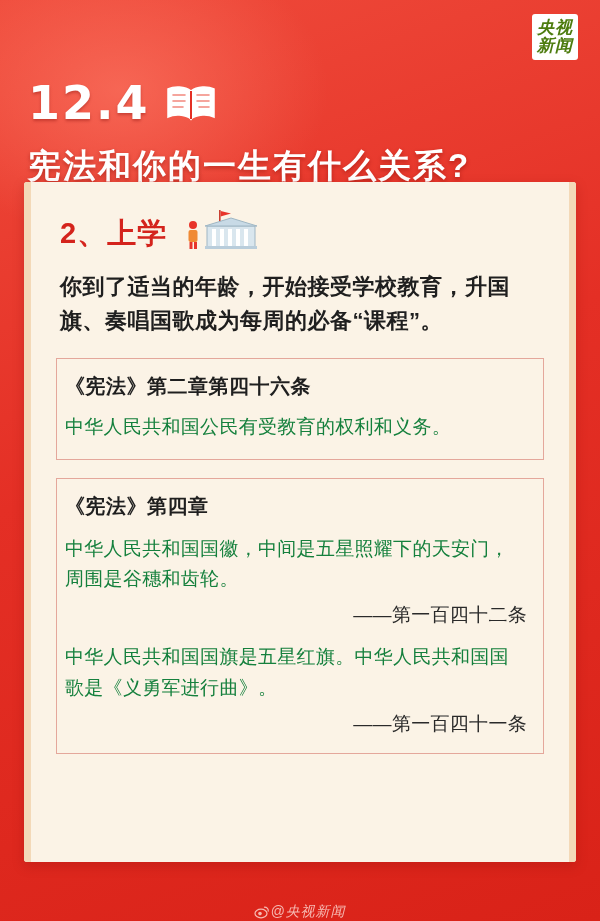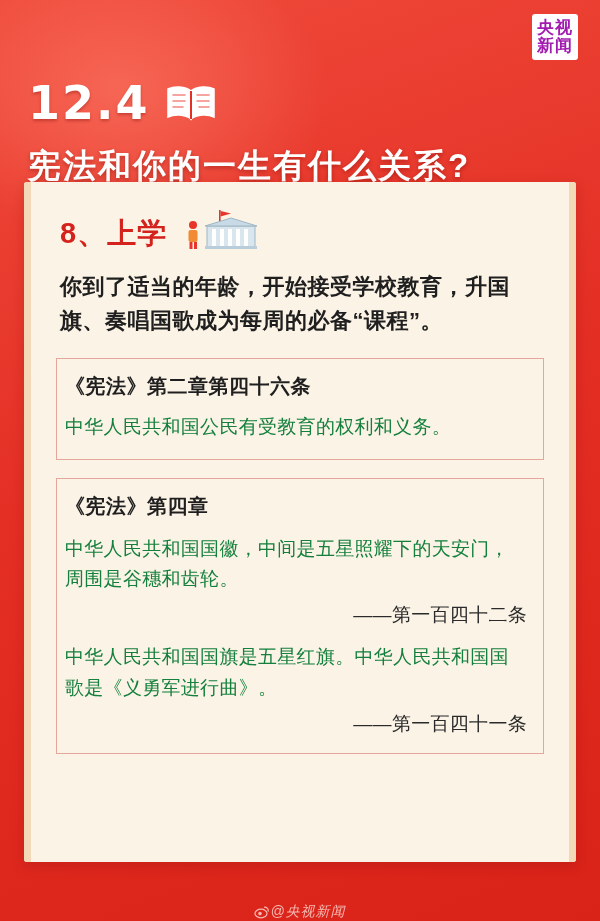--- a/index.html
+++ b/index.html
@@ -40,24 +40,25 @@
     height: 46px;
     background: #ffffff;
     border-radius: 3px;
     display: flex;
     flex-direction: column;
     align-items: center;
     justify-content: center;
     line-height: 1.05;
   }
   .brand span {
-    color: #a21caf;
+    color: #4d7c0f;
     font-size: 17px;
     font-weight: bold;
     letter-spacing: 1px;
+    font-style: italic;
   }
   
   .header {
     position: absolute;
     left: 28px;
     top: 40px;
     width: 544px;
   }
   .date-row {
     display: flex;
@@ -223,21 +224,21 @@
       </div>
     </div>
     <div class="headline">宪法和你的一生有什么关系?</div>
   </div>
 
   <div class="card">
     <div class="card-stripe-left"></div>
     <div class="card-stripe-right"></div>
 
     <div class="section-title-row">
-      <div class="section-title">8、上学</div>
+      <div class="section-title">2、上学</div>
       <div class="school-icon">
         <svg width="84" height="44" viewBox="0 0 84 44" xmlns="http://www.w3.org/2000/svg">
 
           <rect x="40" y="2" width="1.6" height="16" fill="#c94032"></rect>
           <path d="M41.6 3 L52 5.5 L41.6 8.5 Z" fill="#e8342a"></path>
 
           <rect x="28" y="18" width="48" height="22" fill="#d9e6ee" stroke="#9fb6c4" stroke-width="1"></rect>
           <path d="M26 18 L52 10 L78 18 Z" fill="#c8dae6" stroke="#9fb6c4" stroke-width="1"></path>
           <rect x="26" y="38" width="52" height="3" fill="#b9cddb"></rect>
 

